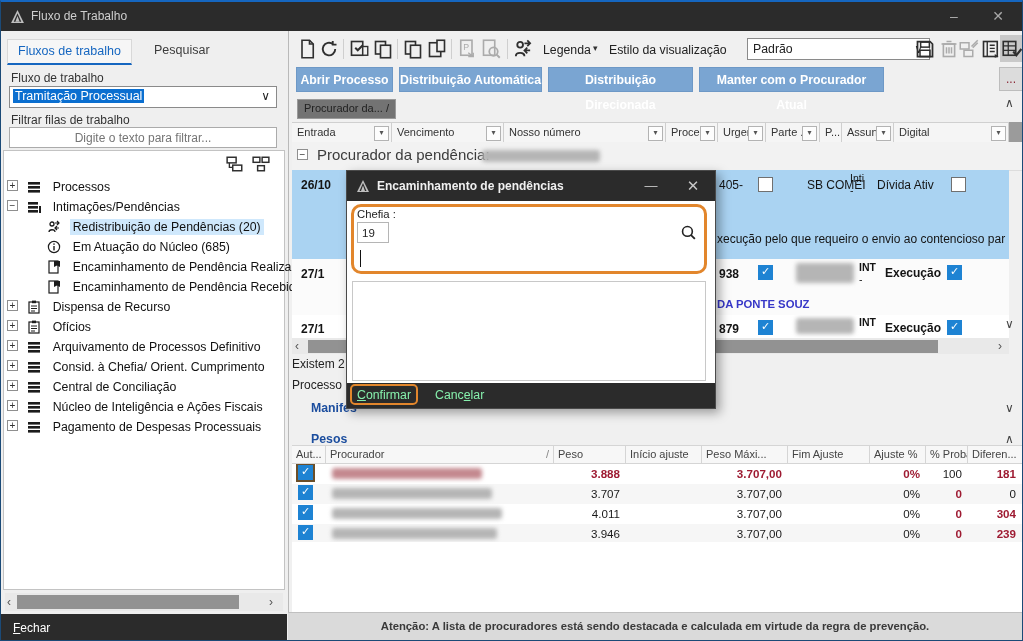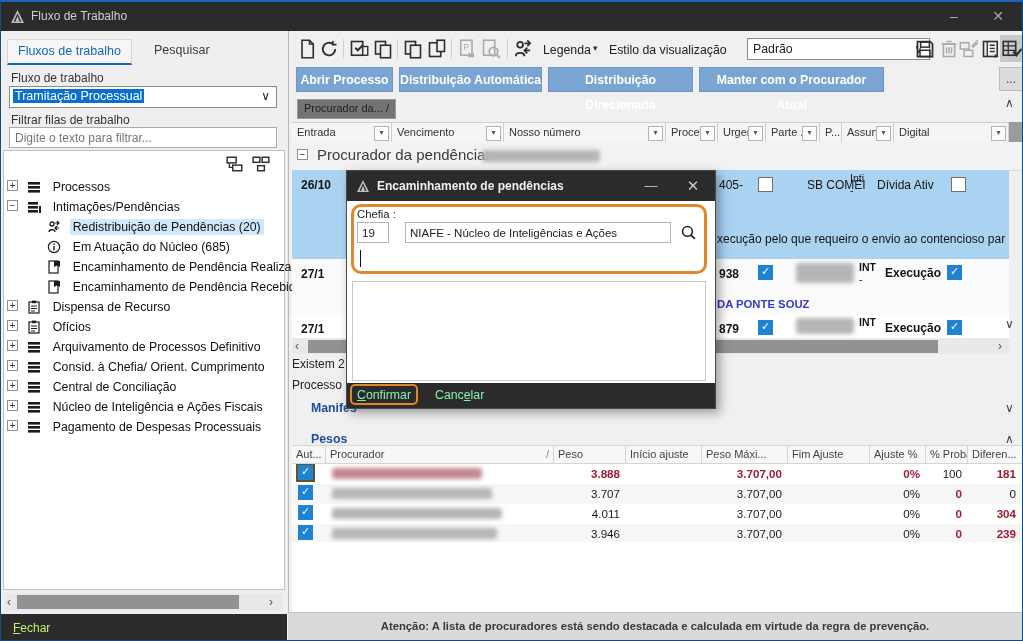--- a/index.html
+++ b/index.html
@@ -29,21 +29,21 @@
         font-size:10px;line-height:9px;text-align:center;color:#333;vertical-align:middle;margin:0 6px 2px 2px;}
   .texp:empty{visibility:hidden;}
   .ticon{width:14px;height:14px;vertical-align:middle;margin-right:5px;color:#1c1c1c;}
   .tlabel{font-size:12.3px;color:#111;vertical-align:middle;padding:1px 3px;}
   .tlabel.sel{background:#cfe8fc;}
   .indent{padding-left:20px;}
   
   .sbtrack{position:absolute;background:#e9e9e9;}
   .sbthumb{position:absolute;background:#929292;}
   .sbarrow{position:absolute;color:#555;font-size:12px;line-height:14px;}
-  .darkbar{position:absolute;background:#2b2b2b;color:#bef264;}
+  .darkbar{position:absolute;background:#2b2b2b;color:#ffffff;}
   
   .tbicon{position:absolute;width:20px;height:20px;color:#2f2f2f;}
   .tbicon.dis{color:#ababab;}
   .tbsep{position:absolute;width:1px;height:20px;background:#cfcfcf;}
   .tblabel{position:absolute;font-size:12.3px;color:#222;}
   .stylecombo{position:absolute;background:#fff;border:1px solid #8a8a8a;box-sizing:border-box;height:22px;margin-left:24px;}
   .stylecombo .val{position:absolute;left:5px;top:3px;font-size:12.3px;color:#222;}
   .stylecombo .chev{position:absolute;right:6px;top:3px;color:#222;}
   .bluebtn{position:absolute;height:25px;background:#7aa5d2;color:#fff;font-weight:bold;font-size:12.3px;
            text-align:center;line-height:25px;border:1px solid #6d98c6;box-sizing:border-box;}
@@ -228,21 +228,21 @@
   <div class="leftpanel">
     <div class="tab active" style="left:6px">Fluxos de trabalho</div>
     <div class="tab inactive" style="left:143px">Pesquisar</div>
 
     <div class="flabel" style="top:40px">Fluxo de trabalho</div>
     <div class="combo" style="top:55px">
       <span class="val">Tramitação Processual</span>
       <span class="chev">∨</span>
     </div>
     <div class="flabel" style="top:82px">Filtrar filas de trabalho</div>
-    <input class="tinput" style="top: 96px;" placeholder="Digite o texto para filtrar...">
+    <input class="tinput" style="top: 96px; text-align: center;" placeholder="Digite o texto para filtrar...">
 
     <div class="treebox"></div>
     <svg class="ticonbtn" style="left:225px;top:124px">
         <use href="#i-expandall"></use>
       </svg>
     <svg class="ticonbtn" style="left:251px;top:124px">
         <use href="#i-collapseall"></use>
       </svg>
 
     <div class="titem" style="top:148px">
@@ -553,21 +553,20 @@
       <svg class="abs" style="left:9px;top:8px;width:14px;height:14px;color:#bfbfbf">
           <use href="#i-logo"></use>
         </svg>
       <span class="ttl">Encaminhamento de pendências</span>
       <span class="dwbtn" style="right:44px">—</span>
       <span class="dwbtn" style="right:2px;font-size:15px">✕</span>
     </div>
     <div class="orangebox"></div>
     <span class="dlabel">Chefia :</span>
     <input class="dinput" style="left: 10px; top: 51px; width: 32px;" value="19">
-    <input class="dinput" style="left: 58px; top: 51px; width: 266px;" value="NIAFE - Núcleo de Inteligências e Ações">
     <svg class="abs" style="left:333px;top:53px;width:17px;height:17px;color:#222">
         <use href="#i-magnifier"></use>
       </svg>
     <div class="caret"></div>
     <div class="dlist"></div>
     <div class="dfooter">
       <div class="dbtn confirmbtn"><span class="accel">C</span><span>onfirmar</span></div>
       <div class="dbtn cancelbtn"><span>Canc</span><span class="accel">e</span><span>lar</span></div>
     </div>
   </div>

